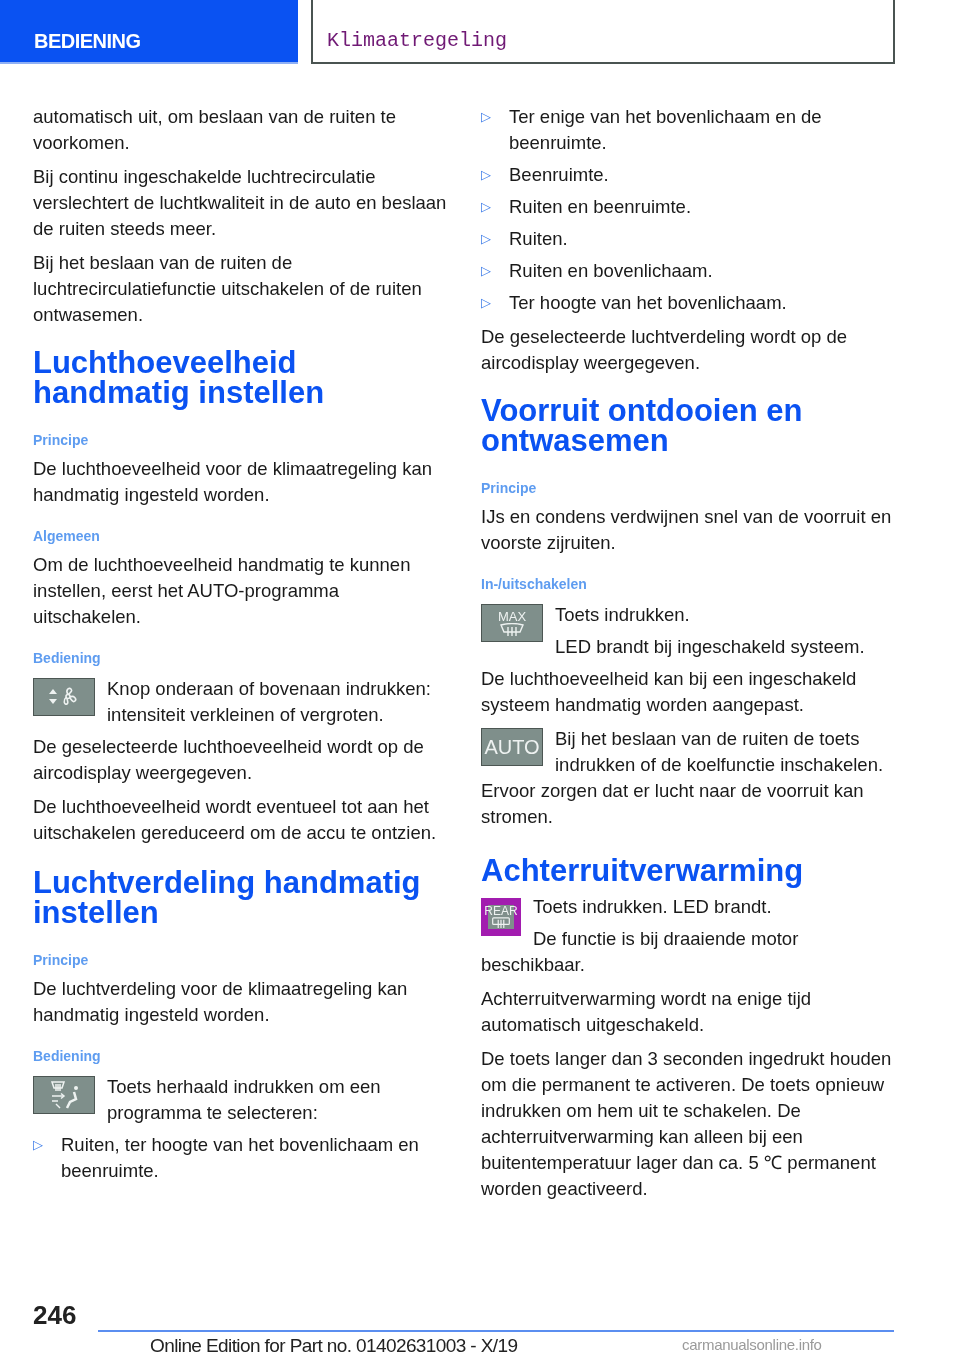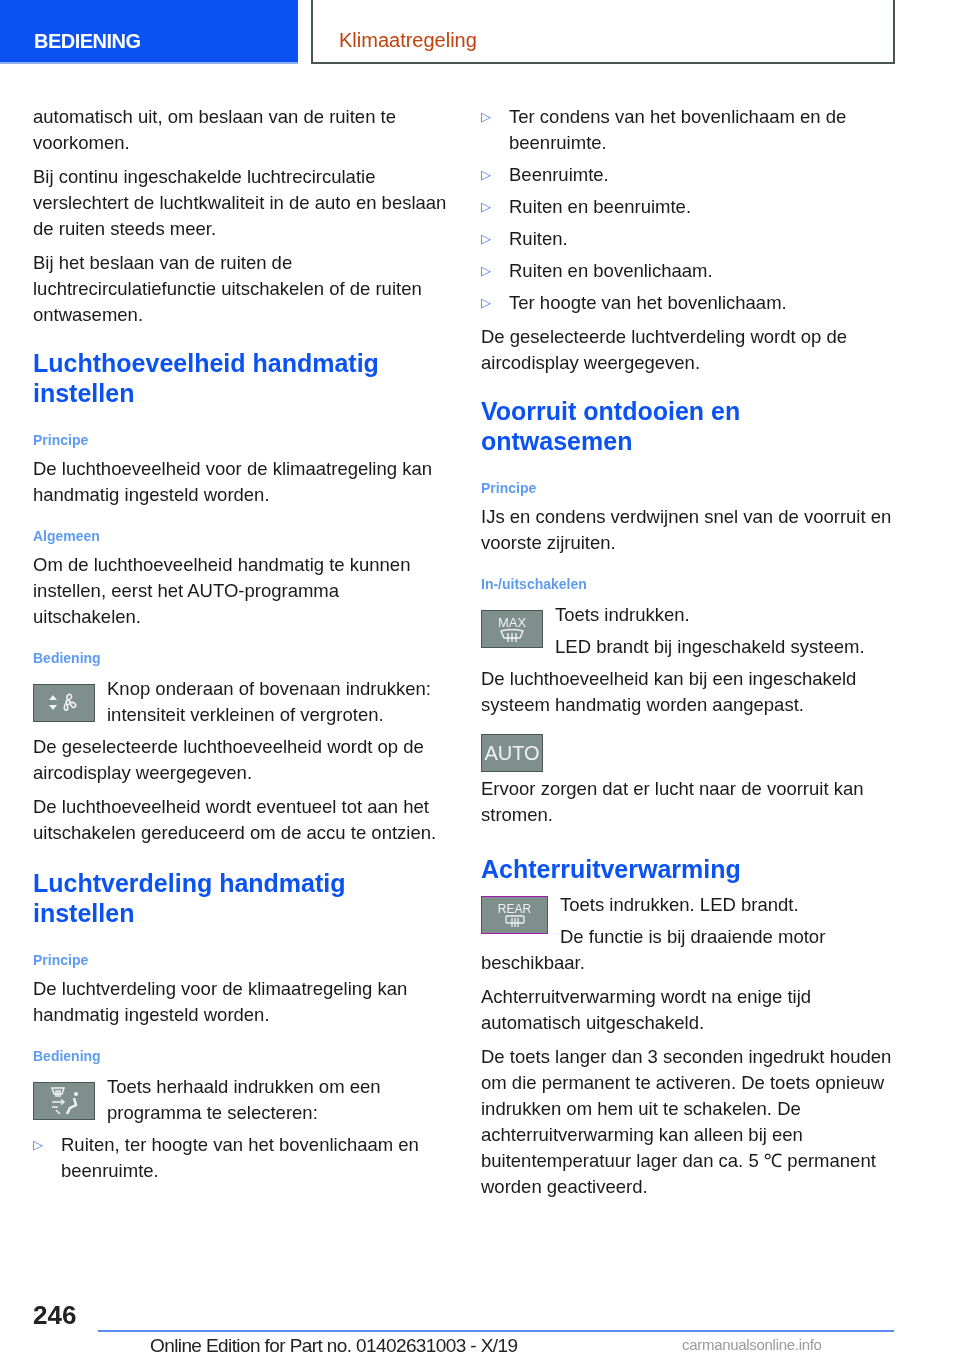--- a/index.html
+++ b/index.html
@@ -4,32 +4,32 @@
 <style>
   html, body { margin: 0; padding: 0; background: #ffffff; }
   body { width: 960px; height: 1362px; position: relative; overflow: hidden;
          font-family: "Liberation Sans", sans-serif; color: #1a1a1a; }
   .hdr-left { position: absolute; left: 0; top: 0; width: 298px; height: 64px;
               background: #0a52f2; border-bottom: 2px solid #8fb0f5; box-sizing: border-box; }
   .hdr-left span { position: absolute; left: 34px; top: 30px; color: #fff;
                    font-weight: bold; font-size: 20px; letter-spacing: -0.5px; }
   .hdr-right { position: absolute; left: 311px; top: -2px; width: 584px; height: 66px;
                border: 2px solid #4a5451; border-top: none; box-sizing: border-box; background: #fff; }
-  .hdr-right span { position: absolute; left: 26px; top: 31px; font-size: 20px; color: #c2410c; }
+  .hdr-right span { position: absolute; left: 14px; top: 31px; font-size: 20px; color: #701a75; font-family: Liberation Mono, monospace; }
 
   .col { position: absolute; top: 104px; width: 414px; }
   .col.left { left: 33px; }
   .col.right { left: 481px; }
 
   p { margin: 0 0 8px 0; font-size: 18.5px; line-height: 26px; }
-  h2 { margin: 16px 0 18px 0; font-size: 25px; line-height: 30px; color: #0a52f2; font-weight: bold; }
+  h2 { margin: 16px 0 18px 0; font-size: 31px; line-height: 30px; color: #0a52f2; font-weight: bold; }
   h3 { margin: 14px 0 2px 0; font-size: 14px; line-height: 28px; color: #5e9cf0; font-weight: bold; }
 
   .iconrow { position: relative; min-height: 52px; margin-top: 4px; margin-bottom: 6px; }
-  .iconrow .btn { position: absolute; left: 0; top: 8px; width: 62px; height: 38px;
+  .iconrow .btn { position: absolute; left: 0; top: 2px; width: 62px; height: 38px;
                   background: #7f8f8b; border: 1px solid #4c5653; box-sizing: border-box;
                   color: #eef2f1; display: flex; align-items: center; justify-content: center; }
   .iconrow .txt { margin-left: 74px; }
   .iconrow .txt p { margin-bottom: 6px; }
 
   ul { list-style: none; margin: 0 0 8px 0; padding: 0; }
   li { position: relative; padding-left: 28px; font-size: 18.5px; line-height: 26px; margin-bottom: 6px; }
   li .tri { position: absolute; left: 0; top: 0; color: #3a7ae8; font-size: 13px; }
 
   .pagenum { position: absolute; left: 33px; top: 1300px; font-size: 26px; font-weight: bold; color: #222; text-align: right; }
@@ -103,21 +103,21 @@
       <p>Toets herhaald indrukken om een programma te selecteren:</p>
     </div>
   </div>
   <ul>
     <li><span class="tri">▷</span><span>Ruiten, ter hoogte van het bovenlichaam en beenruimte.</span></li>
   </ul>
 </div>
 
 <div class="col right">
   <ul>
-    <li><span class="tri">▷</span><span>Ter condens van het bovenlichaam en de beenruimte.</span></li>
+    <li><span class="tri">▷</span><span>Ter enige van het bovenlichaam en de beenruimte.</span></li>
     <li><span class="tri">▷</span><span>Beenruimte.</span></li>
     <li><span class="tri">▷</span><span>Ruiten en beenruimte.</span></li>
     <li><span class="tri">▷</span><span>Ruiten.</span></li>
     <li><span class="tri">▷</span><span>Ruiten en bovenlichaam.</span></li>
     <li><span class="tri">▷</span><span>Ter hoogte van het bovenlichaam.</span></li>
   </ul>
   <p>De geselecteerde luchtverdeling wordt op de aircodisplay weergegeven.</p>
 
   <h2 style="margin-top:20px;">Voorruit ontdooien en ontwasemen</h2>
   <h3>Principe</h3>
@@ -138,26 +138,29 @@
     <div class="txt">
       <p>Toets indrukken.</p>
       <p>LED brandt bij ingeschakeld systeem.</p>
     </div>
   </div>
   <p>De luchthoeveelheid kan bij een ingeschakeld systeem handmatig worden aangepast.</p>
   <div class="iconrow" style="margin-bottom:0; min-height:50px;">
     <div class="btn" style="font-size:20px;">
       <span>AUTO</span>
     </div>
+    <div class="txt">
+      <p style="margin-bottom:0;">Bij het beslaan van de ruiten de toets indrukken of de koelfunctie inschakelen.</p>
+    </div>
   </div>
   <p>Ervoor zorgen dat er lucht naar de voorruit kan stromen.</p>
 
   <h2 style="margin-top:26px; margin-bottom:8px;">Achterruitverwarming</h2>
   <div class="flow" style="position:relative;">
-    <div class="btn" style="float:left; width:67px; height:38px; margin:4px 12px 4px 0; background:#7f8f8b; border:1px solid #a21caf; box-sizing:border-box; color:#eef2f1; display:flex; flex-direction:column; align-items:center; justify-content:center;">
+    <div class="btn" style="float:left; width:40px; height:38px; margin:4px 12px 4px 0; background:#7f8f8b; border:7px solid #a21caf; box-sizing:border-box; color:#eef2f1; display:flex; flex-direction:column; align-items:center; justify-content:center;">
       <span style="font-size:12px;line-height:12px;">REAR</span>
       <svg width="22" height="13" viewBox="0 0 22 13">
         <g fill="none" stroke="#eef2f1" stroke-width="1.3">
           <rect x="2" y="1" width="18" height="7" rx="1"></rect>
           <line x1="8" y1="3" x2="8" y2="12"></line>
           <line x1="11" y1="3" x2="11" y2="12"></line>
           <line x1="14" y1="3" x2="14" y2="12"></line>
         </g>
       </svg>
     </div>

